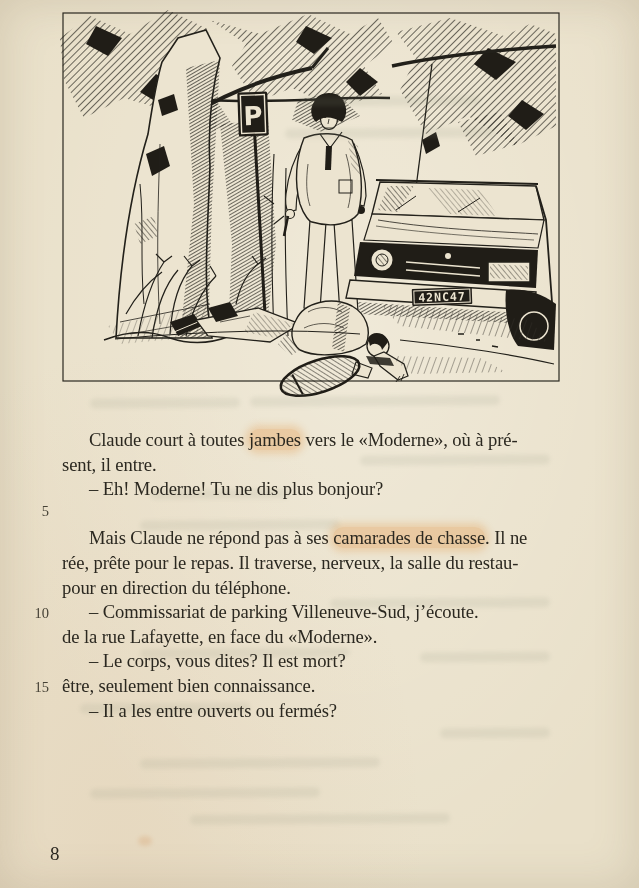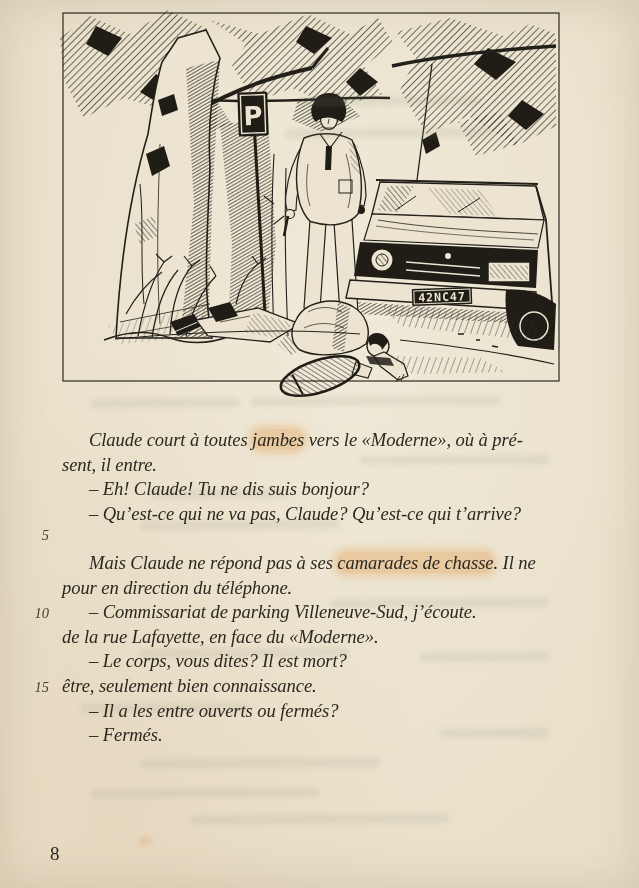--- a/index.html
+++ b/index.html
@@ -13,21 +13,21 @@
     position:absolute;inset:0;
     background:
       radial-gradient(ellipse at 18% 96%, rgba(205,150,110,.10), transparent 42%),
       radial-gradient(ellipse at 55% 35%, rgba(255,255,252,.30), transparent 75%),
       #e9e0c9;
     box-shadow: inset 0 0 46px rgba(120,100,70,.20);
   }
   .illustration{position:absolute;left:60px;top:4px;width:504px;height:402px;}
   .illustration svg{display:block;width:504px;height:402px;}
 
-  .text-block{position:absolute;left:0;top:429px;width:620px;font-style:italic;}
+  .text-block{position:absolute;left:0;top:429px;width:620px;}
   .line{display:flex;height:24.6px;align-items:baseline;}
   .num{
     flex:none;width:62px;box-sizing:border-box;text-align:right;padding-right:13px;
     font-size:14.5px;color:#464236;
   }
   .txt{font-size:18.6px;letter-spacing:-0.1px;white-space:pre;}
   .ind{padding-left:27px;}
   .hl{
     background:rgba(226,148,66,.34);
     box-shadow:0 0 7px 4px rgba(226,148,66,.28);
@@ -236,32 +236,32 @@
       <div class="line">
         <span class="num"></span>
         <span class="txt ind">Claude court à toutes <span class="hl">jambes</span> vers le «Moderne», où à pré-</span>
       </div>
       <div class="line">
         <span class="num"></span>
         <span class="txt">sent, il entre.</span>
       </div>
       <div class="line">
         <span class="num"></span>
-        <span class="txt ind">– Eh! Claude! Tu ne dis suis bonjour?</span>
-      </div>
-      <div class="line">
-        <span class="num"></span>
-        <span class="txt ind">– Qu’est-ce qui ne va pas, Claude? Qu’est-ce qui t’arrive?</span>
+        <span class="txt ind">– Eh! Moderne! Tu ne dis plus bonjour?</span>
       </div>
       <div class="line">
         <span class="num">5</span>
       </div>
       <div class="line">
         <span class="num"></span>
         <span class="txt ind">Mais Claude ne répond pas à ses <span class="hl">camarades de chasse</span>. Il ne</span>
+      </div>
+      <div class="line">
+        <span class="num"></span>
+        <span class="txt">rée, prête pour le repas. Il traverse, nerveux, la salle du restau-</span>
       </div>
       <div class="line">
         <span class="num"></span>
         <span class="txt">pour en direction du téléphone.</span>
       </div>
       <div class="line">
         <span class="num">10</span>
         <span class="txt ind">– Commissariat de parking Villeneuve-Sud, j’écoute.</span>
       </div>
       <div class="line">
@@ -273,20 +273,16 @@
         <span class="txt ind">– Le corps, vous dites? Il est mort?</span>
       </div>
       <div class="line">
         <span class="num">15</span>
         <span class="txt">être, seulement bien connaissance.</span>
       </div>
       <div class="line">
         <span class="num"></span>
         <span class="txt ind">– Il a les entre ouverts ou fermés?</span>
       </div>
-      <div class="line">
-        <span class="num"></span>
-        <span class="txt ind">– Fermés.</span>
-      </div>
     </div>
 
   <div class="pageno">8</div>
 </div>
 
 </body></html>

